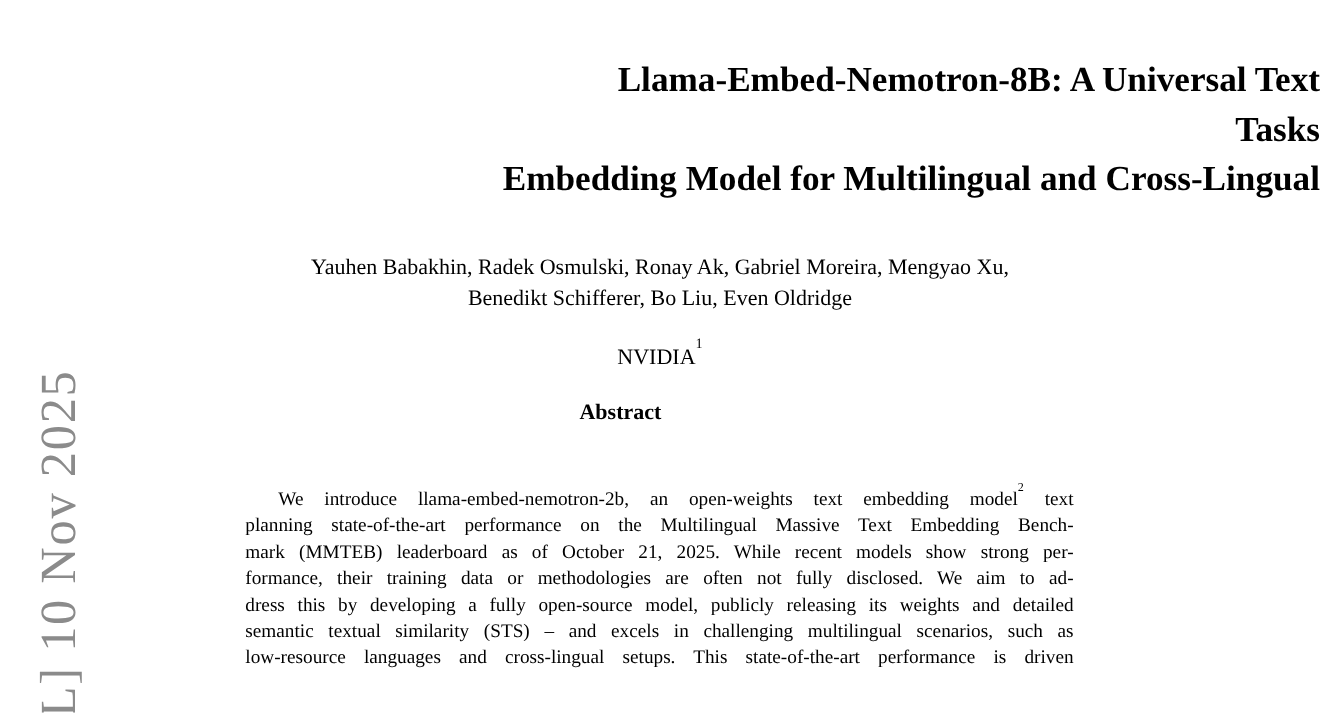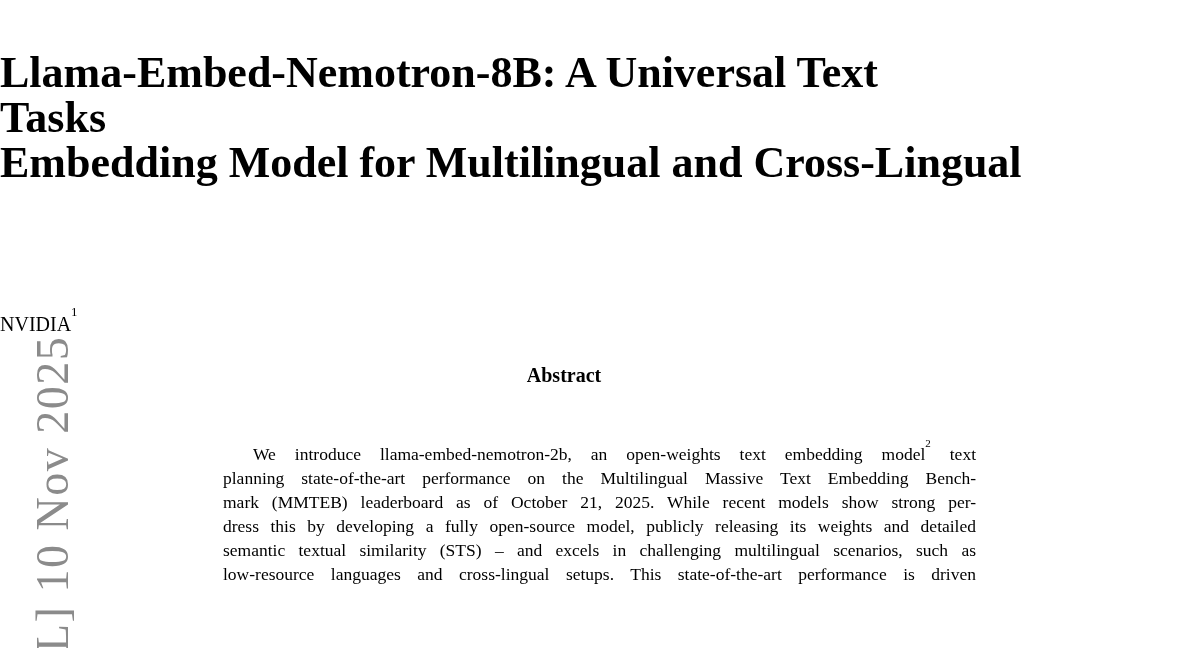--- a/index.html
+++ b/index.html
@@ -27,40 +27,41 @@
     letter-spacing: 1.5px;
     color: #8b8b8b;
     white-space: nowrap;
   }
   .title {
     position: absolute;
     top: 50px;
     left: 0;
     width: 1200px;
     margin: 0;
-    text-align: left;
-    font-size: 44px;
+    text-align: right;
+    font-size: 32px;
     font-weight: bold;
     line-height: 45px;
   }
   .title .tline { display: block; }
   .authors {
     position: absolute;
     top: 229px;
     left: 0;
     width: 1200px;
     text-align: center;
     font-size: 20px;
     line-height: 28px;
   }
   .affiliation {
     position: absolute;
     top: 311px;
     left: 0;
     width: 1200px;
+    text-align: center;
     font-size: 20px;
   }
   .affiliation sup {
     font-size: 13px;
     position: relative;
     top: -7px;
   }
   .abs-heading {
     position: absolute;
     top: 364px;
@@ -96,29 +97,34 @@
 <div class="page">
 
   <div class="watermark">L] 10 Nov 2025</div>
 
   <h1 class="title">
     <span class="tline">Llama-Embed-Nemotron-8B: A Universal Text</span>
     <span class="tline">Tasks</span>
     <span class="tline">Embedding Model for Multilingual and Cross-Lingual</span>
   </h1>
 
+  <div class="authors">
+    <div>Yauhen Babakhin, Radek Osmulski, Ronay Ak, Gabriel Moreira, Mengyao Xu,</div>
+    <div>Benedikt Schifferer, Bo Liu, Even Oldridge</div>
+  </div>
 
   <div class="affiliation">
     <span>NVIDIA</span><sup>1</sup>
   </div>
 
   <div class="abs-heading">Abstract</div>
 
   <div class="abstract">
     <div class="absline indent"><span>We introduce llama-embed-nemotron-2b, an open-weights text embedding model</span><sup>2</sup><span> text</span></div>
     <div class="absline">planning state-of-the-art performance on the Multilingual Massive Text Embedding Bench-</div>
     <div class="absline">mark (MMTEB) leaderboard as of October 21, 2025. While recent models show strong per-</div>
+    <div class="absline">formance, their training data or methodologies are often not fully disclosed. We aim to ad-</div>
     <div class="absline">dress this by developing a fully open-source model, publicly releasing its weights and detailed</div>
     <div class="absline">semantic textual similarity (STS) – and excels in challenging multilingual scenarios, such as</div>
     <div class="absline">low-resource languages and cross-lingual setups. This state-of-the-art performance is driven</div>
   </div>
 
 </div>
 
 </body></html>

